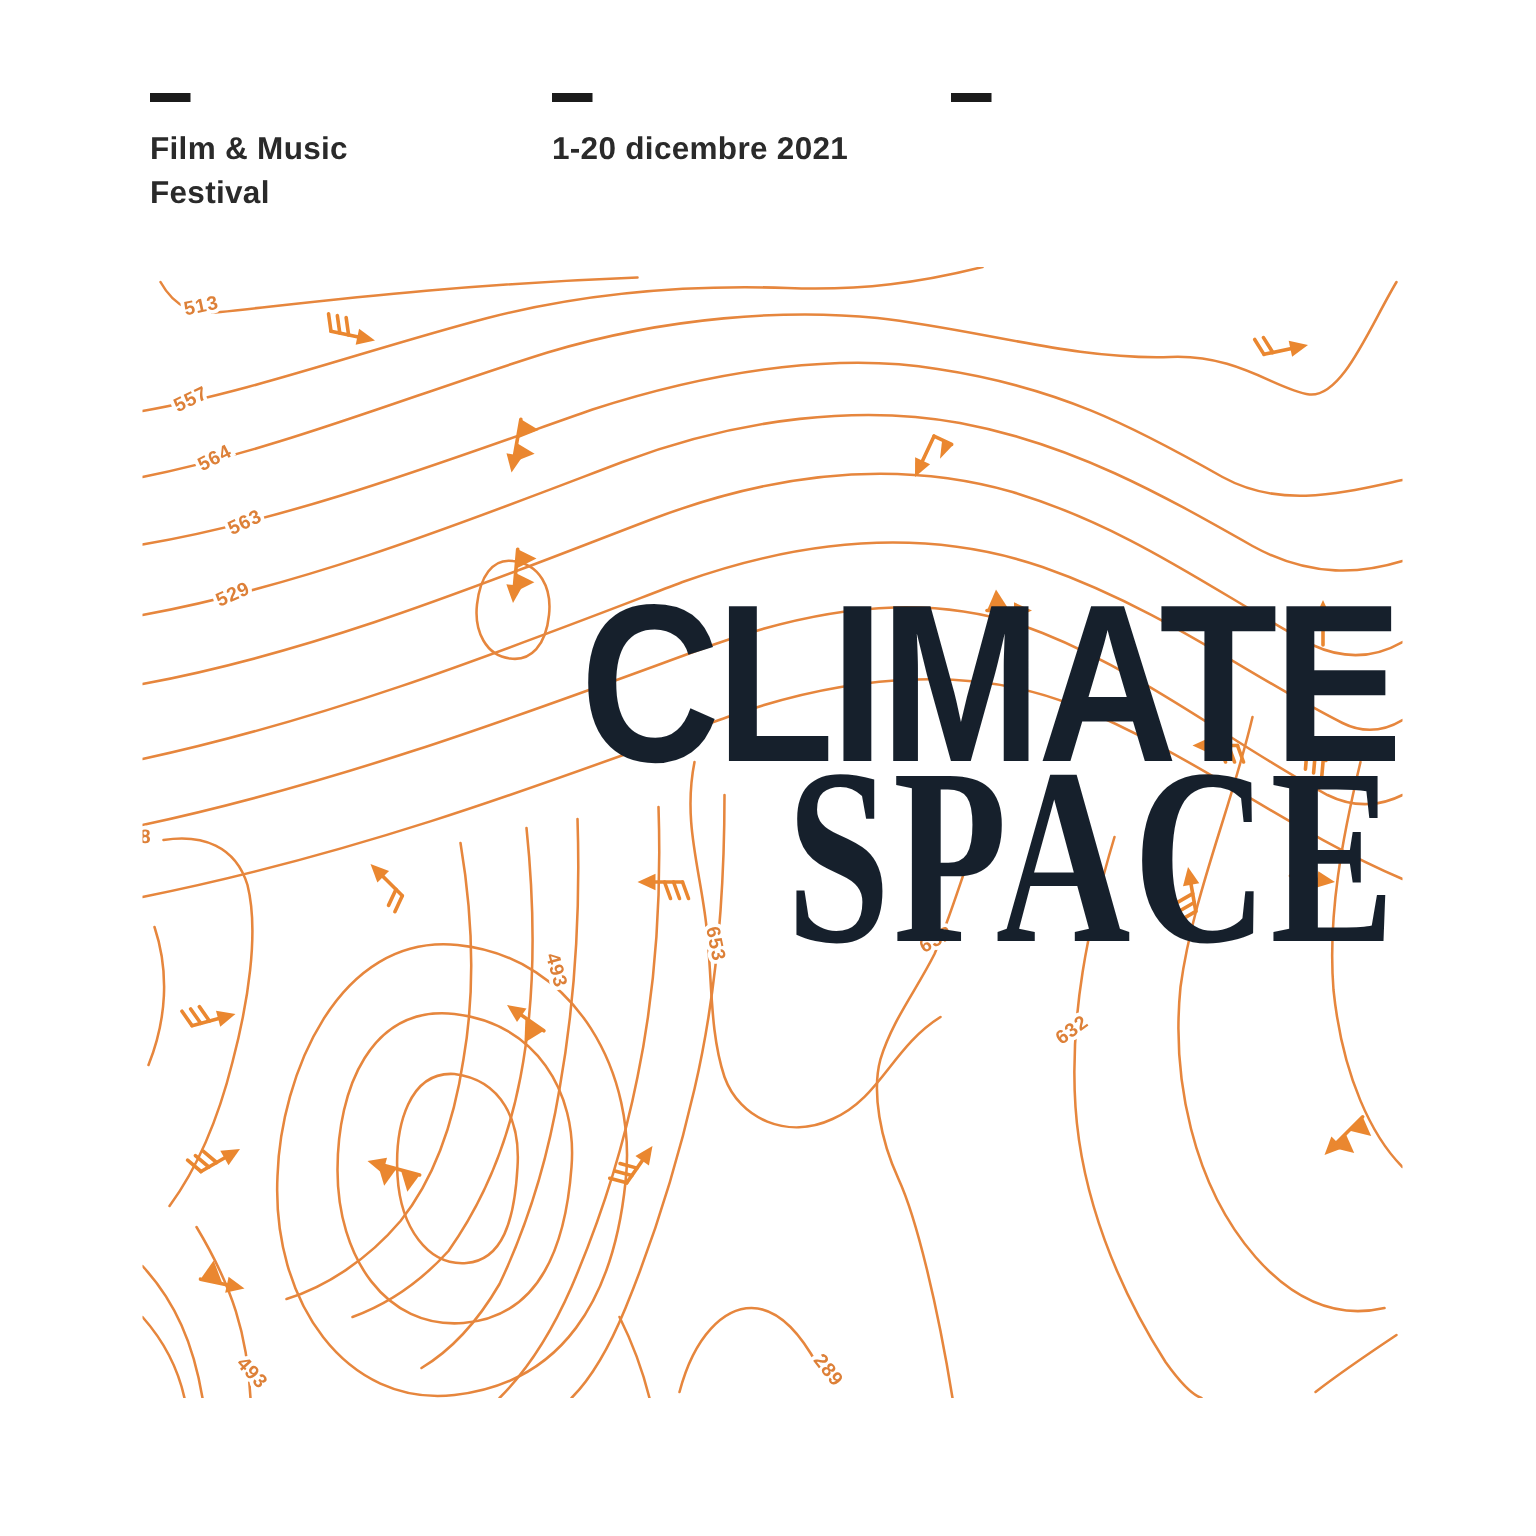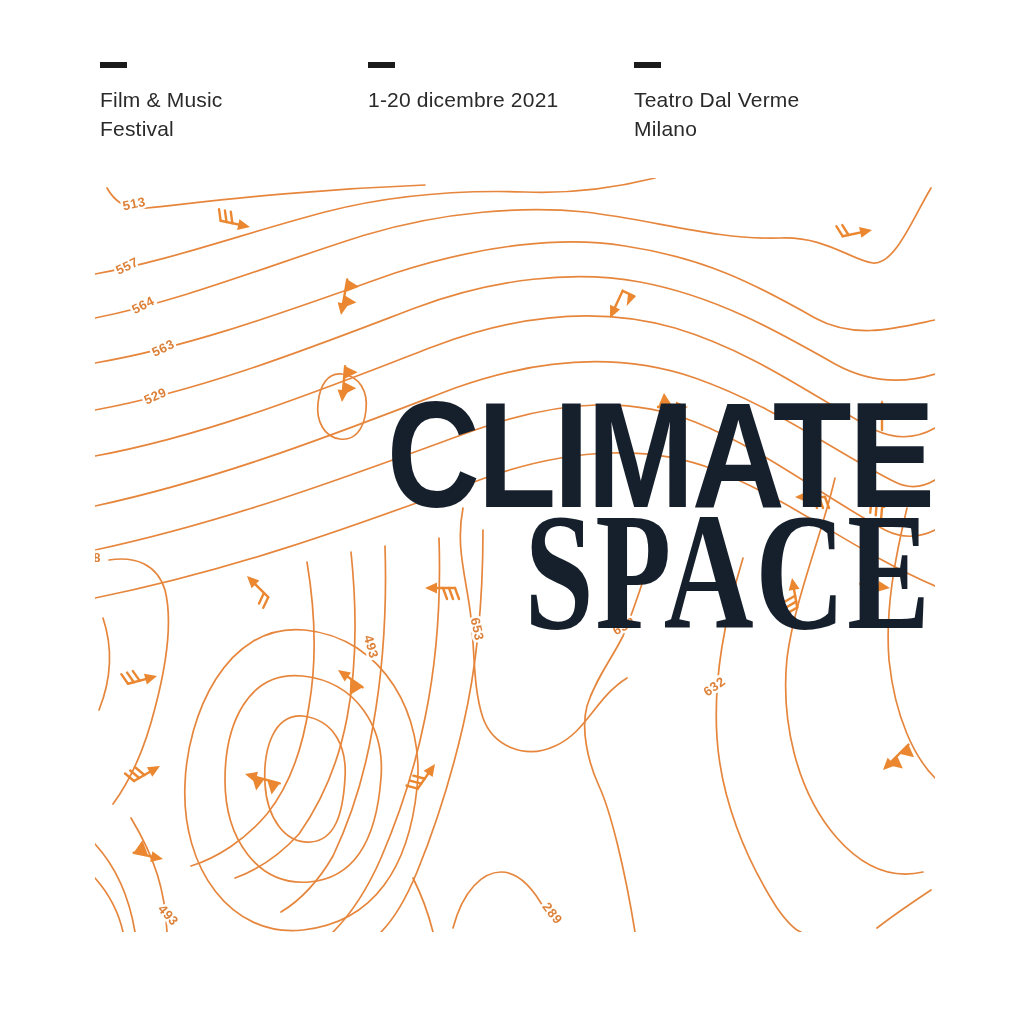--- a/index.html
+++ b/index.html
@@ -2,21 +2,21 @@
 <html><head>
 <meta charset="utf-8">
 <style>
   html,body{margin:0;padding:0;background:#ffffff;}
   .canvas{position:relative;width:1024px;height:1024px;background:#ffffff;overflow:hidden;
           font-family:"Liberation Sans",sans-serif;}
   
   .hcol{position:absolute;top:62px;}
   .hcol.c1{left:100px;} .hcol.c2{left:368px;} .hcol.c3{left:634px;}
   .dash{width:27px;height:6px;background:#1b1b1b;margin-bottom:17px;}
-  .htext{font-weight:400;font-size:21px;line-height:29px;color:#2a2a2a;letter-spacing:.2px;white-space:nowrap;}
+  .htext{font-weight:700;font-size:21px;line-height:29px;color:#2a2a2a;letter-spacing:.2px;white-space:nowrap;}
   
   .map-svg{position:absolute;left:95px;top:178px;}
   .map-svg path.cline{fill:none;stroke-width:1.7;stroke-linecap:round;stroke-linejoin:round;}
   .map-svg text.clabel{font-family:"Liberation Sans",sans-serif;font-size:13px;font-weight:700;
         letter-spacing:.5px;text-anchor:middle;paint-order:stroke;stroke:#ffffff;stroke-width:5px;}
   .map-svg .barb line{stroke-width:2.4;stroke-linecap:round;}
   
   .title-line1{position:absolute;top:380px;right:92px;font-family:"Liberation Sans",sans-serif;
         font-weight:700;font-size:150px;line-height:1;letter-spacing:-3px;color:#16202C;
         transform:scaleX(0.86);transform-origin:top right;white-space:nowrap;}
@@ -38,24 +38,20 @@
   </div>
   <div class="hcol c2">
     <div class="dash"></div>
     <div class="htext">
       <div>1-20 dicembre 2021</div>
       <div></div>
     </div>
   </div>
   <div class="hcol c3">
     <div class="dash"></div>
-    <div class="htext">
-      <div>Teatro Dal Verme</div>
-      <div>Milano</div>
-    </div>
   </div>
 
   <svg id="contour-svg" class="map-svg" width="840" height="754" viewBox="0 0 840 754">
     <g id="g-lines">
         <path d="M 12,10 C 22,28 36,32 52,30 C 110,24 200,12 330,7" class="cline" stroke="#E6863D"></path>
         <path d="M 0,96 C 70,84 150,55 230,34 C 300,16 370,12 430,14 C 480,16 520,10 560,0" class="cline" stroke="#E6863D"></path>
         <path d="M 0,140 C 90,122 180,85 270,57 C 350,33 430,28 490,34 C 560,42 620,62 685,60 C 730,58 756,82 778,85 C 800,87 818,40 836,10" class="cline" stroke="#E6863D"></path>
         <path d="M 0,185 C 100,168 200,130 300,95 C 390,66 470,58 530,68 C 610,80 660,106 720,140 C 760,162 802,150 840,142" class="cline" stroke="#E6863D"></path>
         <path d="M 0,232 C 110,212 220,168 320,130 C 400,100 480,92 545,104 C 620,118 680,152 740,186 C 780,208 814,204 840,196" class="cline" stroke="#E6863D"></path>
         <path d="M 0,278 C 120,256 240,206 340,168 C 430,134 510,130 580,150 C 660,174 720,220 780,252 C 806,264 826,258 840,250" class="cline" stroke="#E6863D"></path>

